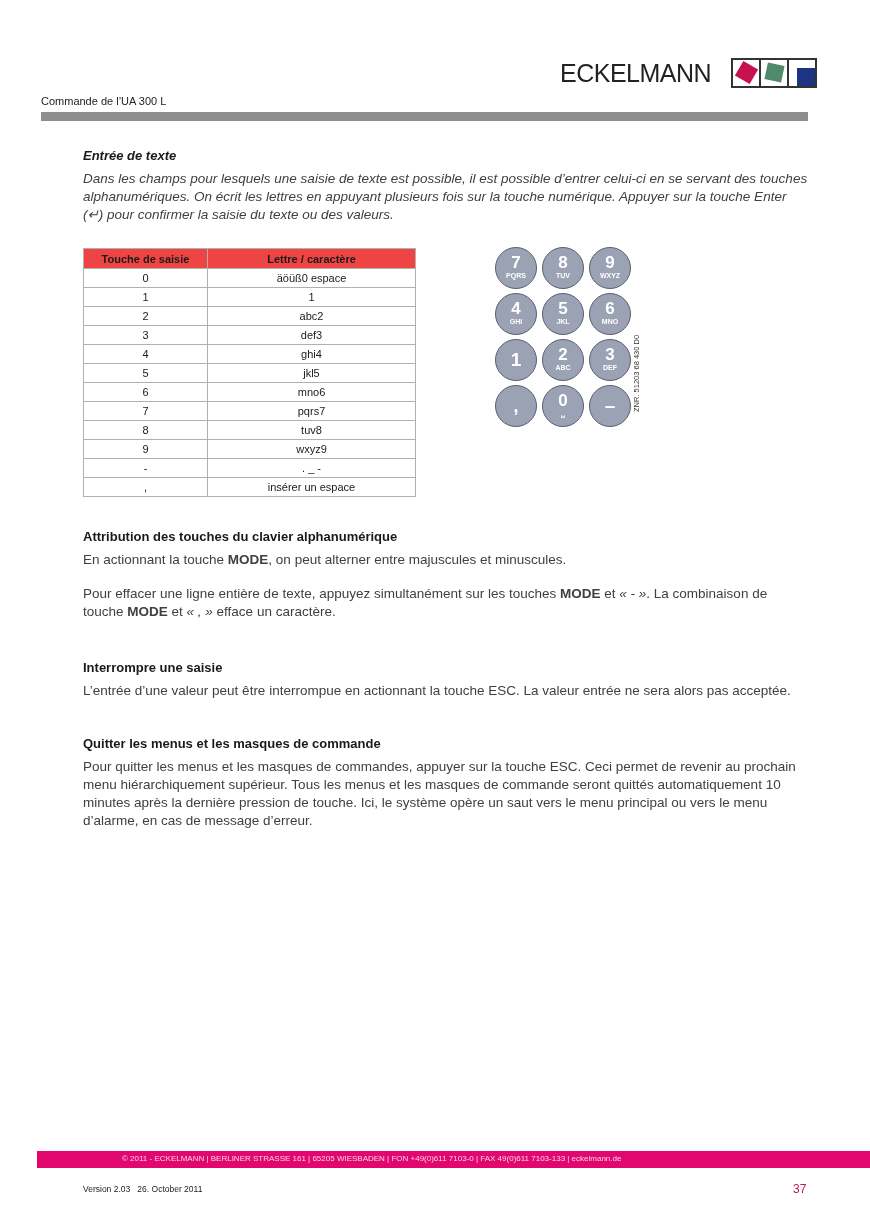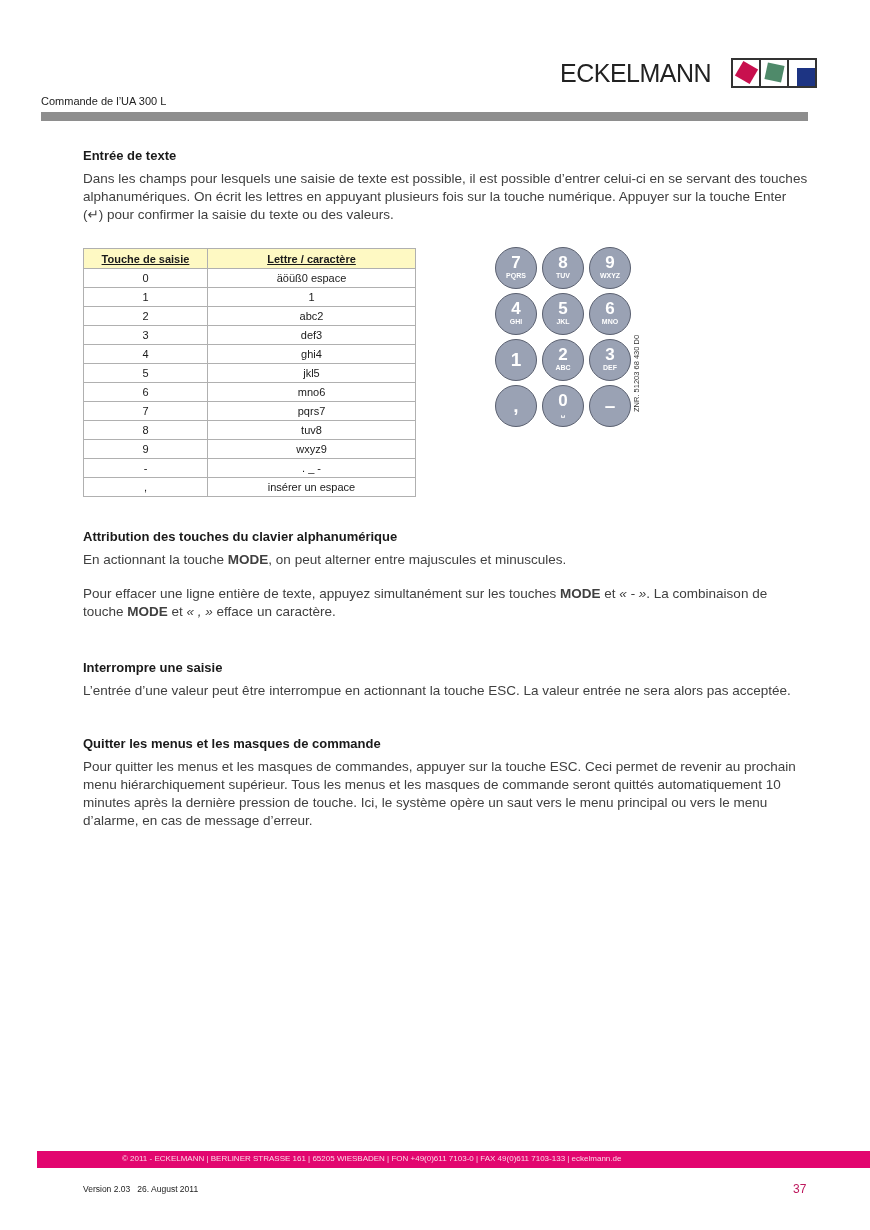--- a/index.html
+++ b/index.html
@@ -15,21 +15,21 @@
   .sq2 { position:absolute; left:5px; top:4px; width:17px; height:17px; background:#4f8a6a; transform:rotate(12deg); }
   .sq3 { position:absolute; left:8px; top:8px; width:18px; height:18px; background:#1d3483; }
 
   .doc-title { position:absolute; left:41px; top:95px; font-size:11px; color:#222; }
   .header-bar { position:absolute; left:41px; top:112px; width:767px; height:9px; background:#8e8e8e; }
   h3 { font-size:13px; font-weight:bold; margin:0 0 7px 0; color:#1a1a1a; }
   p { font-size:13.5px; line-height:18px; margin:0; color:#404040; }
 
   .key-table { position:absolute; left:83px; top:248px; border-collapse:collapse; font-size:11px; }
   .key-table th, .key-table td { border:1px solid #b0b0b0; text-align:center; height:18px; padding:0; }
-  .key-table th { background:#fef9c3; font-weight:bold; height:19px;text-decoration:underline; }
+  .key-table th { background:#ef4444; font-weight:bold; height:19px; }
   .key-table .c1 { width:123px; }
   .key-table .c2 { width:207px; }
 
   .keypad { position:absolute; left:495px; top:247px; }
   .key { position:absolute; width:42px; height:42px; border-radius:50%; background:#9aa2b4;
          border:1.5px solid #5a6070; box-sizing:border-box; color:#fff; text-align:center; }
   .key .num { display:block; font-size:17px; font-weight:bold; line-height:17px; margin-top:6px; }
   .key .sub { display:block; font-size:7px; font-weight:bold; line-height:8px; margin-top:1px; }
   .key .single { display:block; font-size:19px; font-weight:bold; line-height:40px; }
   .znr { position:absolute; left:632px; top:412px; transform:rotate(-90deg); transform-origin:left top; font-size:7.5px; color:#333; white-space:nowrap; }
@@ -54,21 +54,21 @@
         <div class="sq2"></div>
       </div>
     <div class="logo-box">
         <div class="sq3"></div>
       </div>
   </div>
 </div>
 <div class="doc-title">Commande de l’UA 300 L</div>
 <div class="header-bar"></div>
 
-<div class="sec" style="top:148px;">
+<div class="sec" style="top:148px;font-style:italic;">
   <h3>Entrée de texte</h3>
   <p>Dans les champs pour lesquels une saisie de texte est possible, il est possible d’entrer celui-ci en se servant des touches alphanumériques. On écrit les lettres en appuyant plusieurs fois sur la touche numérique. Appuyer sur la touche Enter (↵) pour confirmer la saisie du texte ou des valeurs.</p>
 </div>
 
 <table class="key-table">
   <thead>
     <tr>
       <th class="c1">Touche de saisie</th>
       <th class="c2">Lettre / caractère</th>
     </tr>
@@ -192,14 +192,14 @@
 </div>
 
 <div class="sec" style="top:736px;">
   <h3>Quitter les menus et les masques de commande</h3>
   <p>Pour quitter les menus et les masques de commandes, appuyer sur la touche ESC. Ceci permet de revenir au prochain menu hiérarchiquement supérieur. Tous les menus et les masques de commande seront quittés automatiquement 10 minutes après la dernière pression de touche. Ici, le système opère un saut vers le menu principal ou vers le menu d’alarme, en cas de message d’erreur.</p>
 </div>
 
 <div class="footer-bar">
   <span>© 2011 - ECKELMANN | BERLINER STRASSE 161 | 65205 WIESBADEN | FON +49(0)611 7103-0 | FAX 49(0)611 7103-133 | eckelmann.de</span>
 </div>
-<div class="version" style="white-space:pre;">Version 2.03   26. August 2011</div>
+<div class="version" style="white-space:pre;">Version 2.03   26. October 2011</div>
 <div class="pagenum">37</div>
 
 </body></html>

